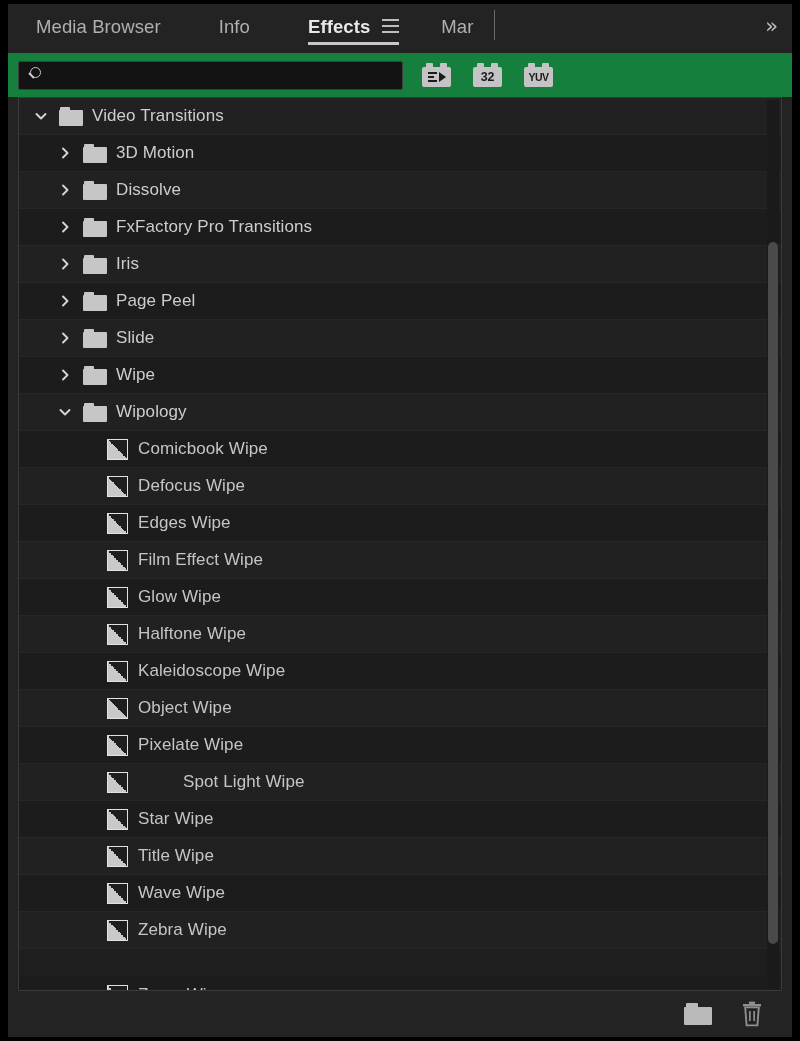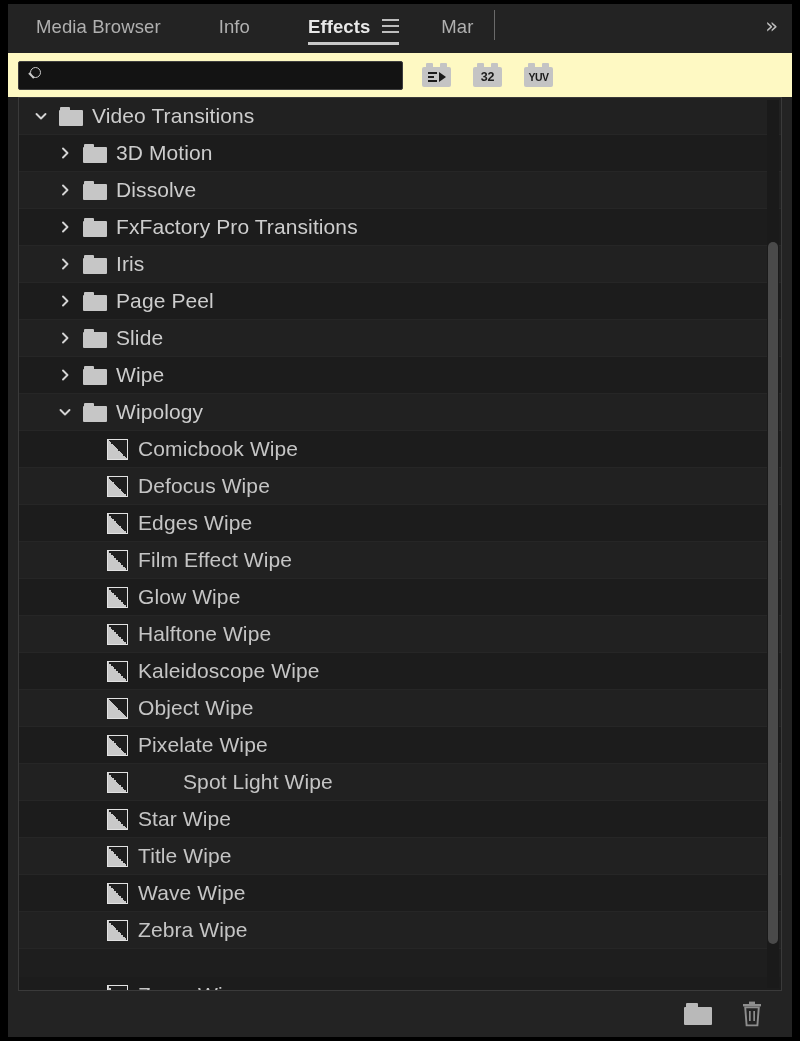--- a/index.html
+++ b/index.html
@@ -99,21 +99,21 @@
     font-family: "DejaVu Sans", sans-serif;
   }
 
   
   .searchrow {
     height: 44px;
     flex: 0 0 auto;
     display: flex;
     align-items: center;
     padding: 0 10px;
-    background: #fef9c3;
+    background: #15803d;
   }
   .search-box {
     position: relative;
     width: 385px;
     height: 29px;
     background: #131313;
     border: 1px solid #3e3e3e;
     border-radius: 2px;
     display: flex;
     align-items: center;
@@ -295,21 +295,21 @@
     border: 1px solid #e2e2e2;
   }
   .trans-icon::after {
     content: "";
     position: absolute;
     left: 0; top: 0; right: 0; bottom: 0;
     background: linear-gradient(to bottom left, #1e1e1e 0 50%, transparent 50% 100%);
   }
 
   .row-label {
-    font-size: 21px;
+    font-size: 17px;
     color: #c5c5c5;
     white-space: nowrap;
     letter-spacing: 0.1px;
   }
   .row.group > .row-label { color: #cdcdcd; }
 
   .row-badges {
     position: absolute;
     right: 0;
     top: 0;

